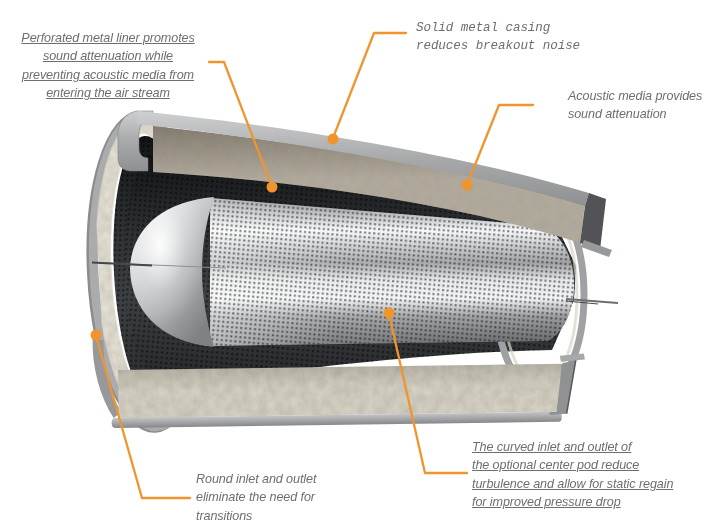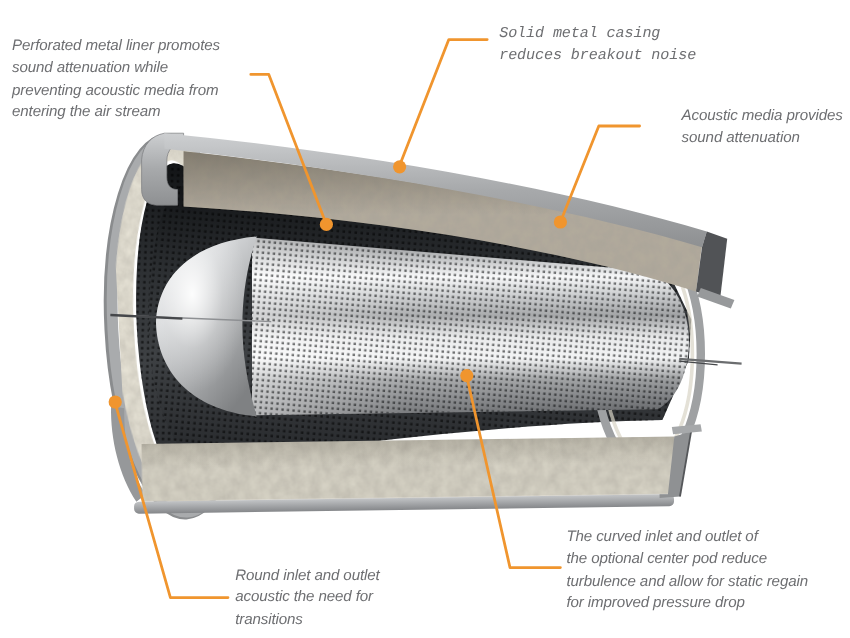--- a/index.html
+++ b/index.html
@@ -1,21 +1,21 @@
 <!DOCTYPE html>
 <html style="--accent: #F0952E; --text-gray: #6D6E71; --bg: #FFFFFF;"><head>
 <meta charset="utf-8">
 <style>
   html,body{margin:0;padding:0;background:var(--bg,#fff);}
   .stage{position:relative;width:708px;height:532px;overflow:hidden;
          font-family:"Liberation Sans",sans-serif;background:var(--bg,#fff);}
   .stage svg{position:absolute;left:0;top:0;}
   .callout{position:absolute;font-style:italic;font-size:12.6px;line-height:18.4px;
            color:var(--text-gray,#6d6e71);white-space:pre-line;letter-spacing:-0.1px;}
-  .callout.align-right{text-align:left;}
+  .callout.align-right{text-align:center;text-decoration:underline;}
   .accent-line{stroke:var(--accent,#F0952E);stroke-width:2.3;fill:none;
                stroke-linecap:round;stroke-linejoin:round;}
   .accent-dot{fill:var(--accent,#F0952E);stroke:none;}
 </style>
 </head>
 <body>
 
 <div class="stage">
 
 <svg width="708" height="532" viewBox="0 0 708 532">
@@ -163,21 +163,21 @@
 preventing acoustic media from
 entering the air stream</div>
 
 <div class="callout" style="left:416px;top:19px;width:190px;font-family:Liberation Mono, monospace;">Solid metal casing
 reduces breakout noise</div>
 
 <div class="callout" style="left:568px;top:87px;width:165px;">Acoustic media provides
 sound attenuation</div>
 
 <div class="callout" style="left:196px;top:470px;width:170px;">Round inlet and outlet
-acoustic the need for
+eliminate the need for
 transitions</div>
 
-<div class="callout" style="left:472px;top:438px;width:236px;">The curved inlet and outlet of
+<div class="callout" style="left:472px;top:438px;width:236px;text-decoration:underline;">The curved inlet and outlet of
 the optional center pod reduce
 turbulence and allow for static regain
 for improved pressure drop</div>
 
 </div>
 
 </body></html>

